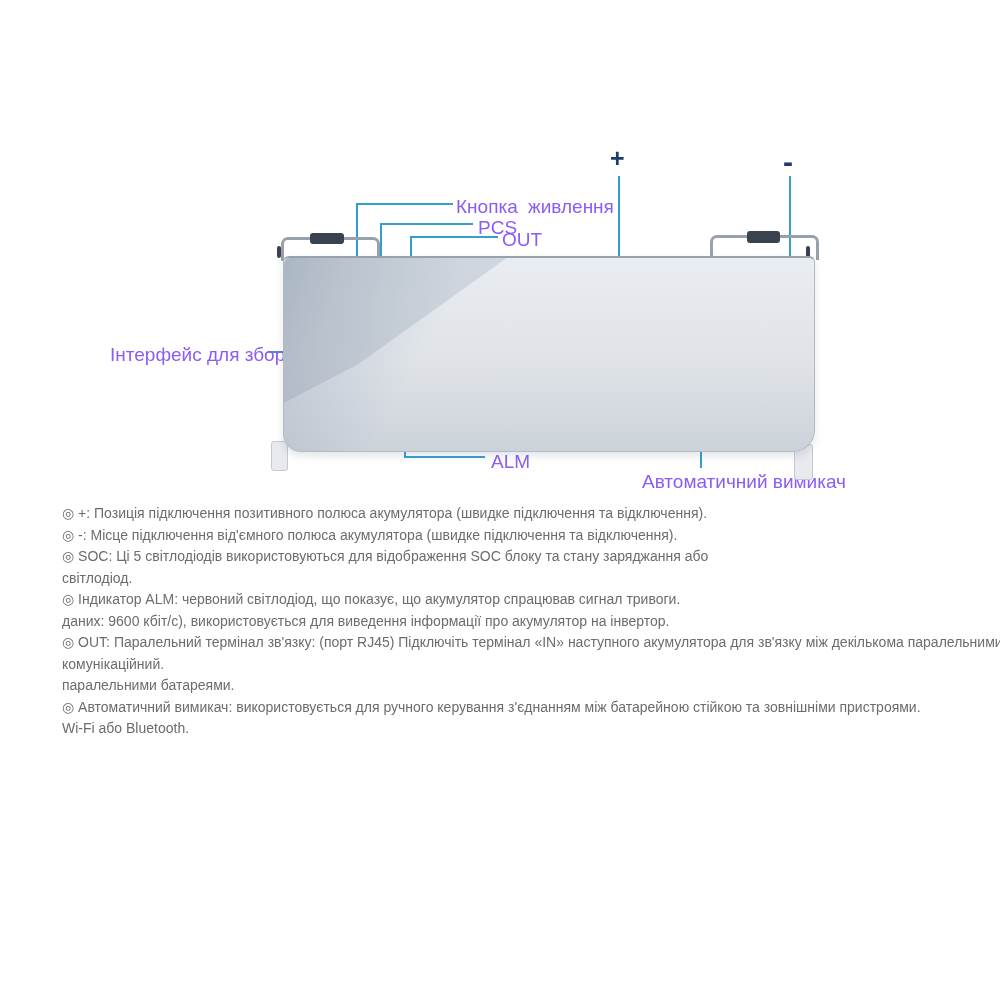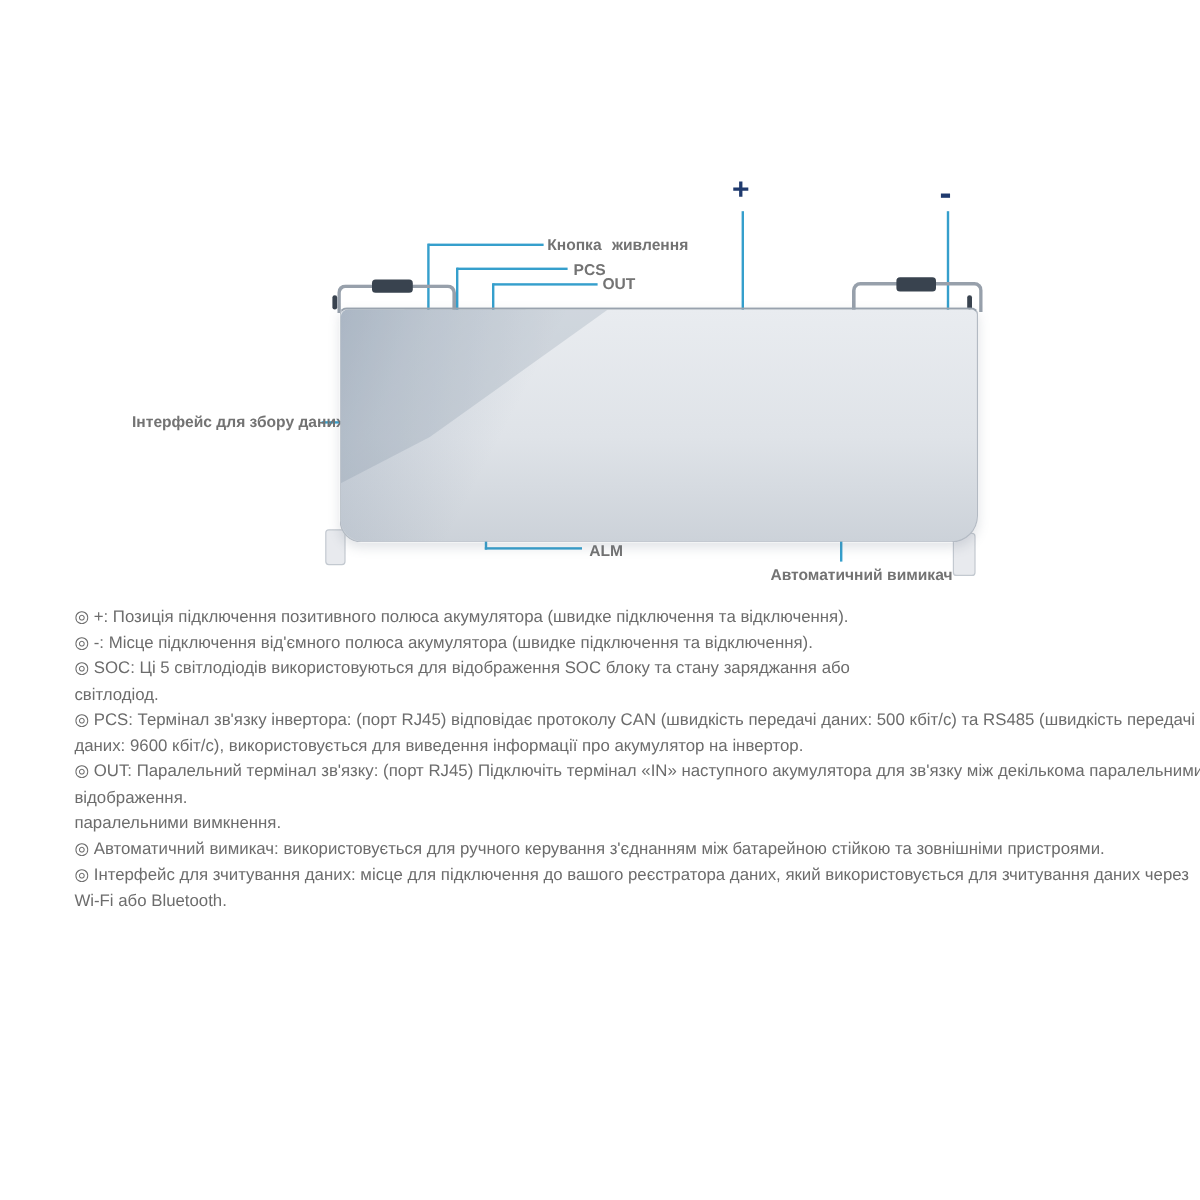--- a/index.html
+++ b/index.html
@@ -3,21 +3,21 @@
 <meta charset="utf-8">
 <style>
   html,body{margin:0;padding:0;background:#fff;}
   .canvas{position:relative;width:1000px;height:1000px;background:#ffffff;overflow:hidden;
           font-family:"Liberation Sans","DejaVu Sans",sans-serif;}
 
   
   .abs{position:absolute;}
   .cl{position:absolute;background:#359fcc;}
   .cbox{position:absolute;border:2px solid #3aa3cf;background:transparent;}
-  .callout-label{position:absolute;font-weight:bold;font-size:13px;color:#737373;white-space:nowrap;}
+  .callout-label{position:absolute;font-weight:normal;font-size:19px;color:#8b5cf6;white-space:nowrap;}
   .pol{position:absolute;font-weight:bold;color:#1f3a6e;}
 
   
   .device{position:absolute;left:283px;top:256px;width:530px;height:193px;
           background:linear-gradient(180deg,#e9ecf0 0%,#dfe3e8 55%,#ccd2d9 100%);
           border:1px solid #b3bac3;border-top:2px solid #98a2ad;
           border-radius:6px 6px 22px 18px;
           box-shadow:0 4px 9px rgba(100,110,125,.18);z-index:2;}
   .device .shade{position:absolute;left:0;top:0;width:100%;height:100%;border-radius:inherit;
           background:linear-gradient(118deg,rgba(122,140,163,.42) 0%,rgba(122,140,163,.22) 12%,rgba(122,140,163,0) 30%);}
@@ -201,32 +201,33 @@
         <span class="desc-line">◎ +: Позиція підключення позитивного полюса акумулятора (швидке підключення та відключення).</span>
       </p>
       <p class="desc-item">
         <span class="desc-line">◎ -: Місце підключення від'ємного полюса акумулятора (швидке підключення та відключення).</span>
       </p>
       <p class="desc-item">
         <span class="desc-line">◎ SOC: Ці 5 світлодіодів використовуються для відображення SOC блоку та стану заряджання або</span>
         <span class="desc-line">світлодіод.</span>
       </p>
       <p class="desc-item">
-        <span class="desc-line">◎ PCS: Термінал зв'язку інвертора: (порт RJ45) відповідає протоколу CAN (швидкість передачі даних: 500 кбіт/с) та RS485 (швидкість передачі</span>
+        <span class="desc-line">◎ Індикатор ALM: червоний світлодіод, що показує, що акумулятор спрацював сигнал тривоги.</span>
+      </p>
+      <p class="desc-item">
         <span class="desc-line">даних: 9600 кбіт/с), використовується для виведення інформації про акумулятор на інвертор.</span>
       </p>
       <p class="desc-item">
         <span class="desc-line">◎ OUT: Паралельний термінал зв'язку: (порт RJ45) Підключіть термінал «IN» наступного акумулятора для зв'язку між декількома паралельними</span>
-        <span class="desc-line">відображення.</span>
-      </p>
-      <p class="desc-item">
-        <span class="desc-line">паралельними вимкнення.</span>
+        <span class="desc-line">комунікаційний.</span>
+      </p>
+      <p class="desc-item">
+        <span class="desc-line">паралельними батареями.</span>
       </p>
       <p class="desc-item">
         <span class="desc-line">◎ Автоматичний вимикач: використовується для ручного керування з'єднанням між батарейною стійкою та зовнішніми пристроями.</span>
       </p>
       <p class="desc-item">
-        <span class="desc-line">◎ Інтерфейс для зчитування даних: місце для підключення до вашого реєстратора даних, який використовується для зчитування даних через</span>
         <span class="desc-line">Wi-Fi або Bluetooth.</span>
       </p>
     </section>
 
 </div>
 
 </body></html>

